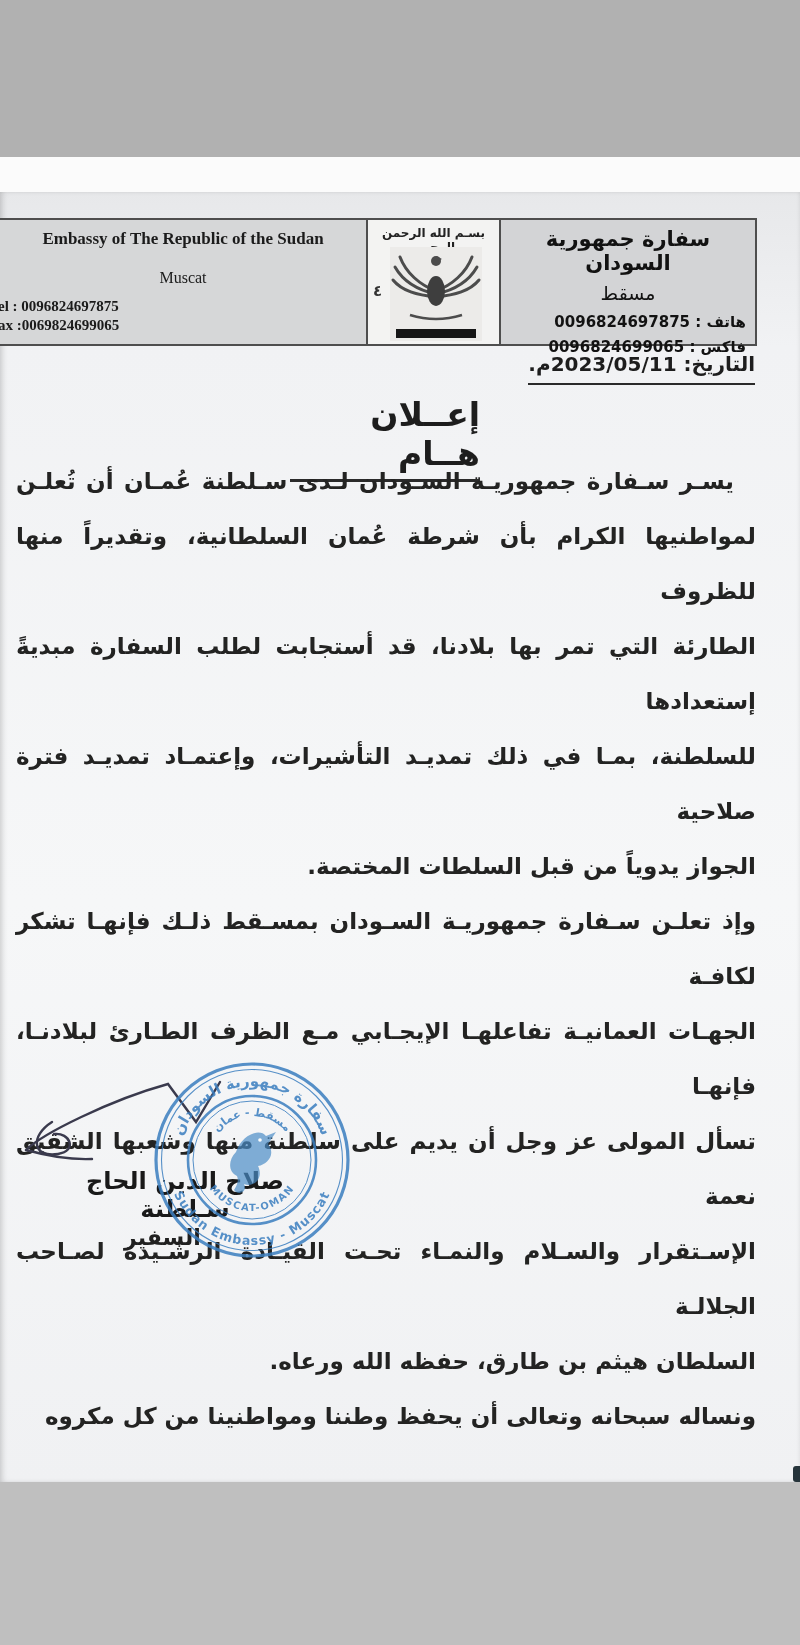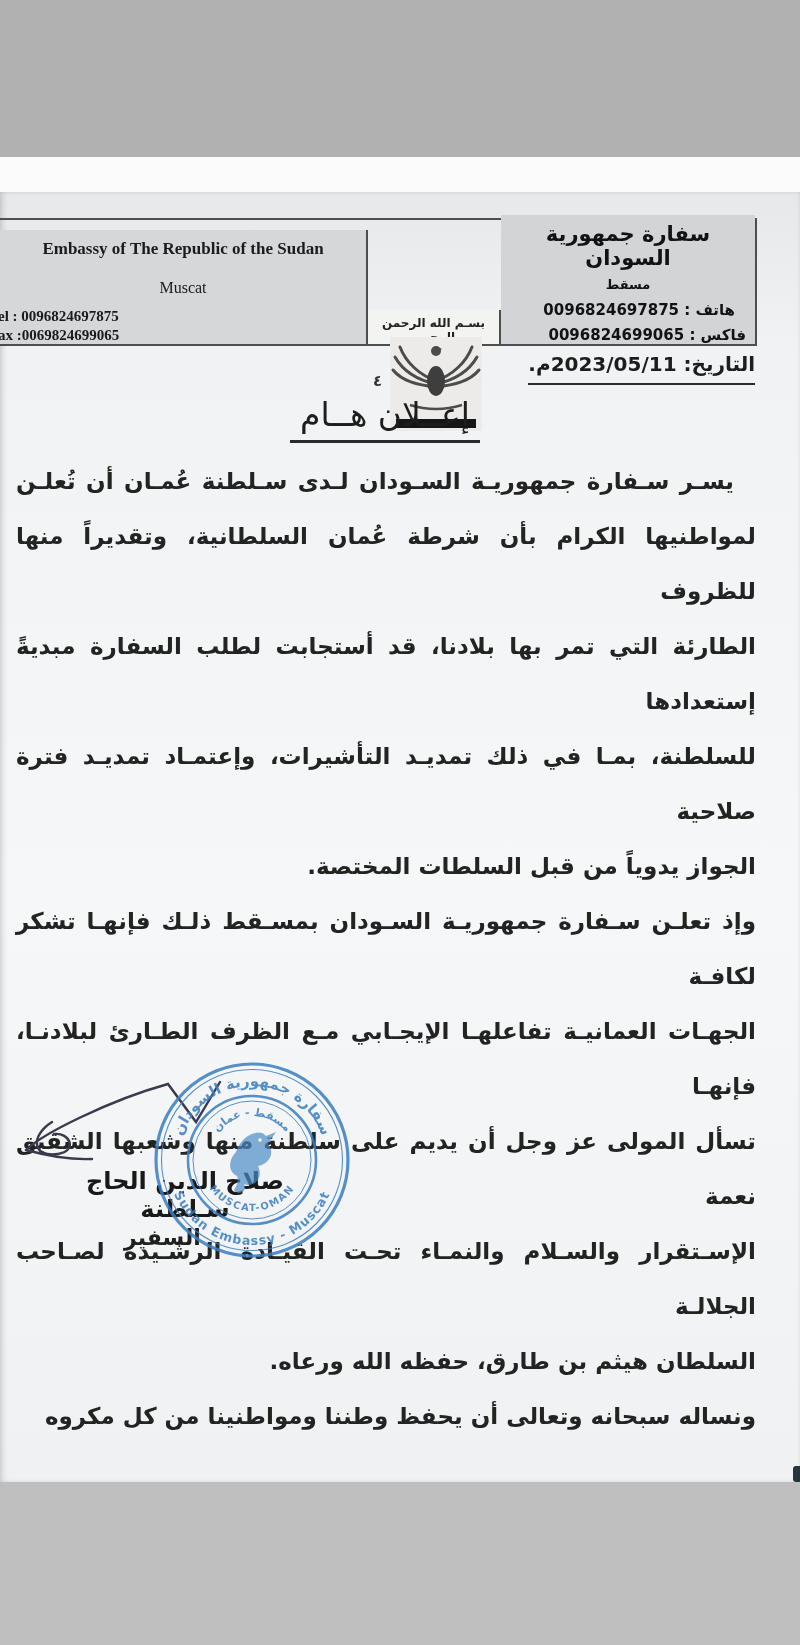--- a/index.html
+++ b/index.html
@@ -5,42 +5,42 @@
   html,body{margin:0;padding:0;background:#b3b3b3;}
   .canvas{position:relative;width:800px;height:1645px;overflow:hidden;font-family:"DejaVu Sans",sans-serif;}
   .band-top{position:absolute;left:0;top:0;width:800px;height:157px;background:#b1b1b1;}
   .strip-white{position:absolute;left:0;top:157px;width:800px;height:35px;background:#fbfbfb;}
   .band-bottom{position:absolute;left:0;top:1482px;width:800px;height:163px;background:#bfbfbf;}
   .page{position:absolute;left:0;top:192px;width:800px;height:1290px;
         background:linear-gradient(180deg,#e7e8ea 0%,#f1f2f4 12%,#f6f7f8 55%,#f0f1f3 100%);
         box-shadow:inset 4px 0 7px -3px rgba(0,0,0,.22), inset -2px 0 5px -3px rgba(0,0,0,.15);}
   
   .hdr{position:absolute;left:0;top:26px;width:757px;height:128px;display:flex;
-       border-top:2px solid #4e4e4e;border-bottom:2px solid #4e4e4e;border-right:2px solid #4e4e4e;box-sizing:border-box;align-items:flex-end;}
+       border-top:2px solid #4e4e4e;border-bottom:2px solid #4e4e4e;border-right:2px solid #4e4e4e;box-sizing:border-box;}
   .hdr-left{width:368px;background:#d6d7d8;border-right:2px solid #4e4e4e;box-sizing:border-box;
             font-family:"Liberation Serif",serif;color:#1b1b1b;overflow:hidden;}
   .hl-org{margin-top:9px;text-align:center;font-weight:bold;font-size:17px;}
   .hl-city{margin-top:20px;text-align:center;font-weight:normal;font-size:16px;}
   .hl-tel{margin-top:11px;font-weight:bold;font-size:15px;margin-left:-2px;}
   .hl-fax{margin-top:2px;font-weight:bold;font-size:15px;margin-left:-2px;}
   .hdr-mid{width:133px;background:#f3f3f2;border-right:2px solid #4e4e4e;box-sizing:border-box;position:relative;}
   .bismillah{direction:rtl;text-align:center;margin-top:6px;font-size:12px;font-weight:bold;color:#222;}
   .numeral{position:absolute;left:5px;top:62px;font-size:15px;font-weight:bold;color:#333;}
   .emblem-wrap{position:absolute;left:22px;top:27px;width:92px;height:94px;background:#ecebe9;}
   .emblem-bar{position:absolute;left:7%;bottom:3px;width:86%;height:9px;background:#161616;}
   .hdr-right{flex:1;background:#d3d4d6;direction:rtl;color:#121212;}
   .hr-org{margin-top:7px;text-align:center;font-weight:bold;font-size:21px;}
-  .hr-city{margin-top:7px;text-align:center;font-weight:bold;font-size:13px;}
-  .hr-tel{margin-top:9px;text-align:right;padding-right:20px;font-weight:bold;font-size:15px;}
+  .hr-city{margin-top:7px;text-align:center;font-weight:normal;font-size:19px;}
+  .hr-tel{margin-top:9px;text-align:right;padding-right:9px;font-weight:bold;font-size:15px;}
   .hr-fax{margin-top:7px;text-align:right;padding-right:9px;font-weight:bold;font-size:15px;}
   
   .date-line{position:absolute;top:160px;right:45px;direction:rtl;font-size:20px;font-weight:bold;color:#1d1d1d;
              border-bottom:2px solid #2a2a2a;padding-bottom:7px;}
-  .doc-title{position:absolute;top:203px;left:290px;width:190px;text-align:center;direction:rtl;
-             font-size:33px;font-weight:normal;color:#1d1d1d;border-bottom:3px solid #2a2a2a;padding-bottom:6px;}
+  .doc-title{position:absolute;top:203px;left:290px;width:190px;direction:rtl;
+             font-size:33px;font-weight:bold;color:#1d1d1d;border-bottom:3px solid #2a2a2a;padding-bottom:6px;}
   
   .body-wrap{position:absolute;top:262px;left:16px;width:740px;}
   .body-line{direction:rtl;font-size:23px;line-height:55px;font-weight:bold;color:#232322;white-space:normal;}
   .line-justify{text-align:justify;text-align-last:justify;}
   .line-left{text-align:right;}
   
   .sig-svg{position:absolute;left:18px;top:872px;}
   .amb-name{position:absolute;left:60px;top:975px;width:250px;text-align:center;direction:rtl;
             font-size:24px;font-weight:bold;color:#191919;}
   .amb-role{position:absolute;left:124px;top:1033px;direction:rtl;font-size:22px;font-weight:bold;color:#202020;}

